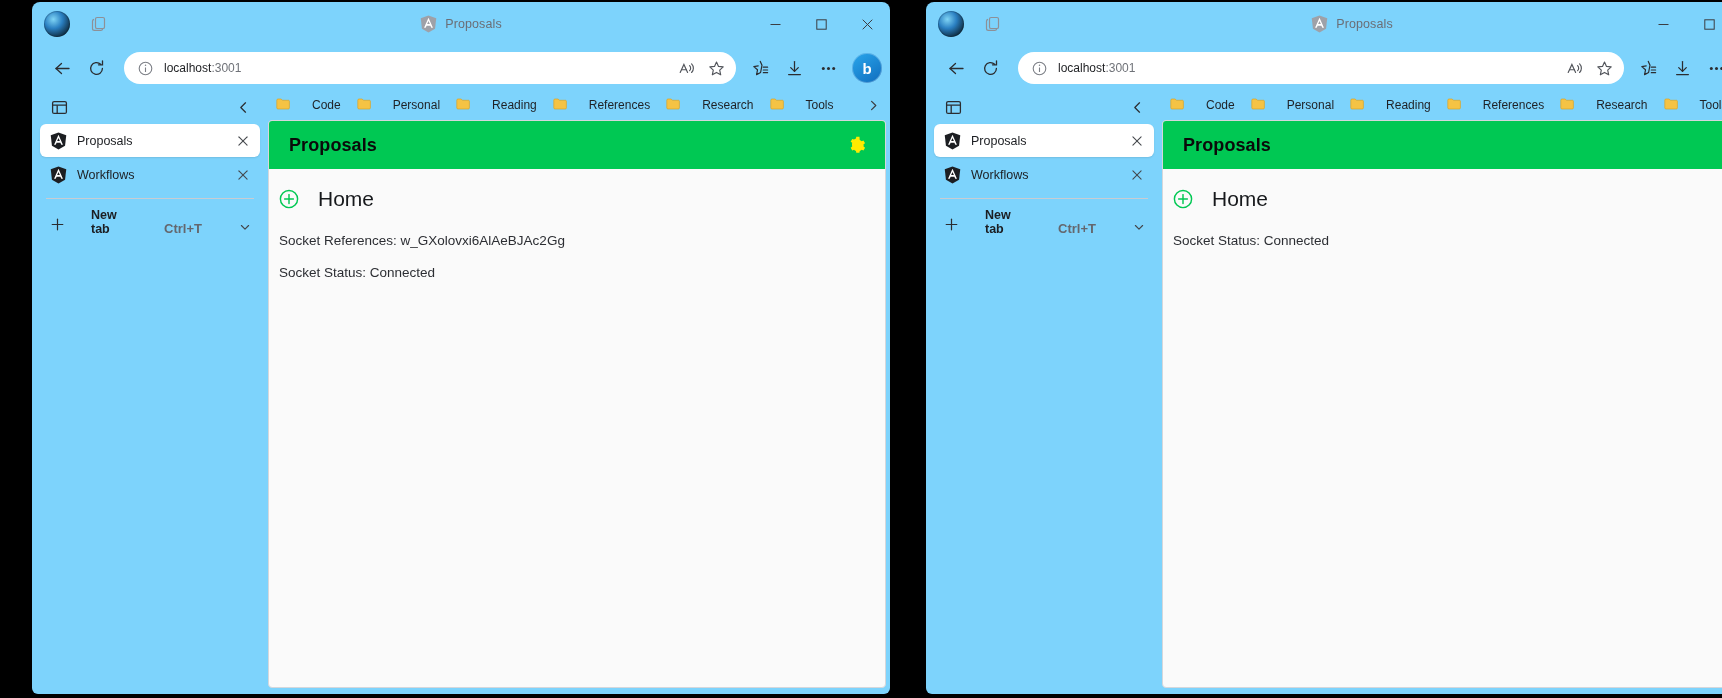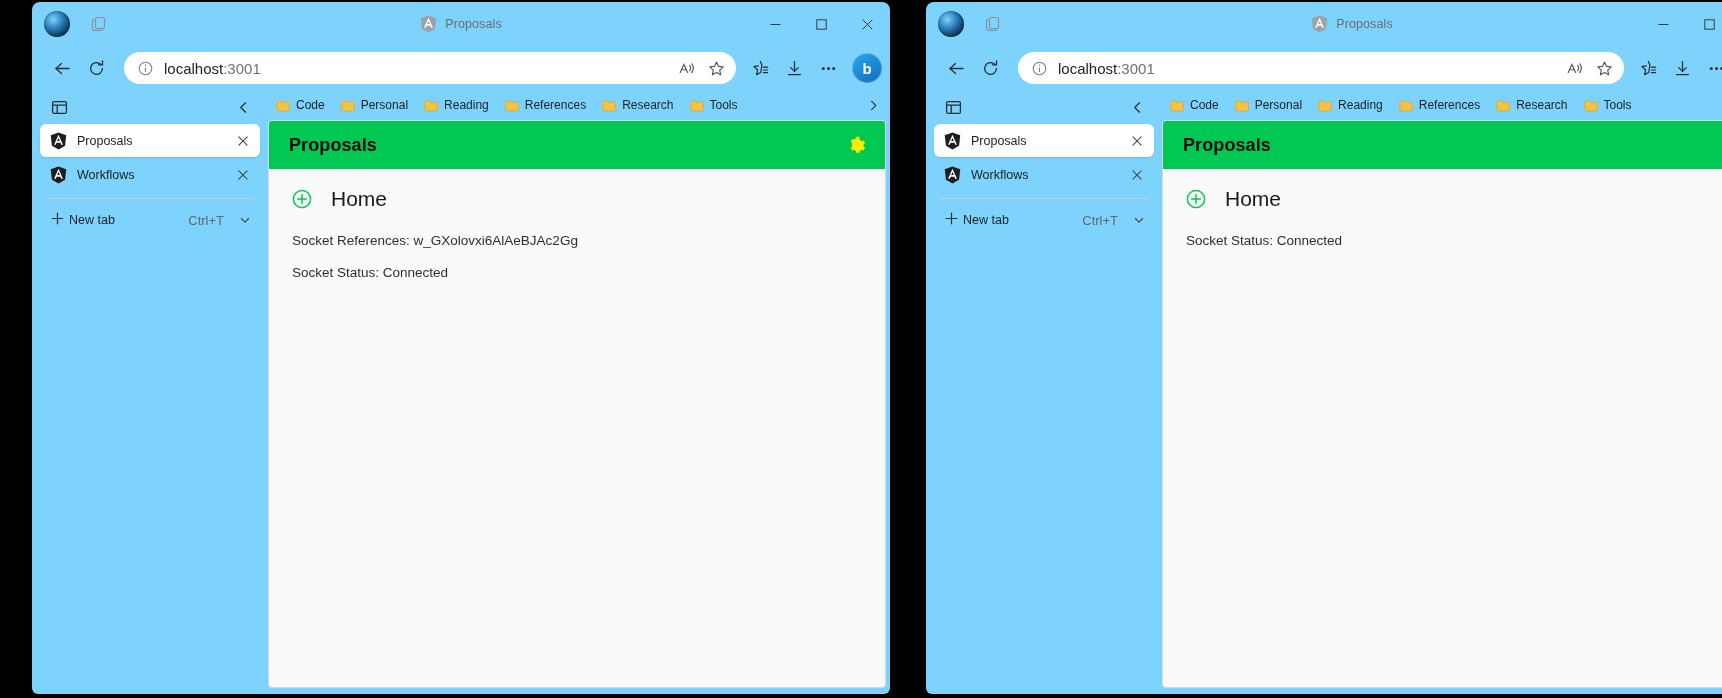--- a/index.html
+++ b/index.html
@@ -109,21 +109,21 @@
     min-width: 0;
   }
   .omni-info {
     width: 22px; height: 22px;
     display: flex; align-items: center; justify-content: center;
     color: #7c7f86;
     flex: 0 0 auto;
   }
   .omni-url {
     flex: 1 1 auto;
-    font-size: 15px;
+    font-size: 12px;
     color: #1d1f22;
     padding-left: 8px;
     white-space: nowrap;
     overflow: hidden;
     text-overflow: ellipsis;
   }
   .omni-url .dim { color: #6f7278; }
   .omni-right { display: flex; align-items: center; gap: 2px; flex: 0 0 auto; }
   .omni-right .tb-icon { width: 28px; height: 28px; color: #52555b; }
   .brand-btn {
@@ -196,23 +196,24 @@
   }
   .sb-divider {
     height: 1px;
     background: #c9ccd2;
     margin: 6px 6px 5px 6px;
   }
   .newtab-row {
     height: 32px;
     border-radius: 6px;
     display: flex;
-    align-items: center;
+    align-items: flex-end;
     padding: 0 6px 0 10px;
-    gap: 4px;
+    gap: 26px;
+    font-weight: bold;
   }
   .newtab-label { font-size: 12.5px; color: #1c1e22; flex: 1 1 auto; }
   .newtab-shortcut { font-size: 13px; color: #64676e; margin-right: 8px; }
 
   
   .viewport-wrap {
     flex: 1 1 auto;
     display: flex;
     flex-direction: column;
     min-width: 0;
@@ -222,22 +223,22 @@
     height: 30px;
     display: flex;
     align-items: center;
     gap: 4px;
     padding-left: 2px;
     flex: 0 0 30px;
     overflow: hidden;
   }
   .bm {
     display: flex;
-    align-items: flex-end;
-    gap: 6px;
+    align-items: flex-start;
+    gap: 22px;
     padding: 3px 6px;
     border-radius: 5px;
     flex: 0 0 auto;
   }
   .bm-label { font-size: 12px; color: #1f2125; white-space: nowrap; }
   .bm-overflow {
     margin-left: auto;
     width: 26px; height: 26px;
     display: flex; align-items: center; justify-content: center;
     color: #3b3d42;
@@ -262,21 +263,21 @@
     justify-content: space-between;
     padding: 0 18px 0 20px;
   }
   .app-title {
     font-size: 18px;
     font-weight: bold;
     color: #0a0a0a;
     letter-spacing: .1px;
   }
   .gear-icon { width: 21px; height: 21px; display: block; }
-  .app-body { padding: 18px 22px 0 23px; }
+  .app-body { padding: 18px 22px 0 10px; }
   .home-row {
     display: flex;
     align-items: center;
     gap: 19px;
     margin-bottom: 22px;
   }
   .plus-circle { width: 20px; height: 20px; display: block; }
   .home-title {
     font-size: 21px;
     color: #17191c;

